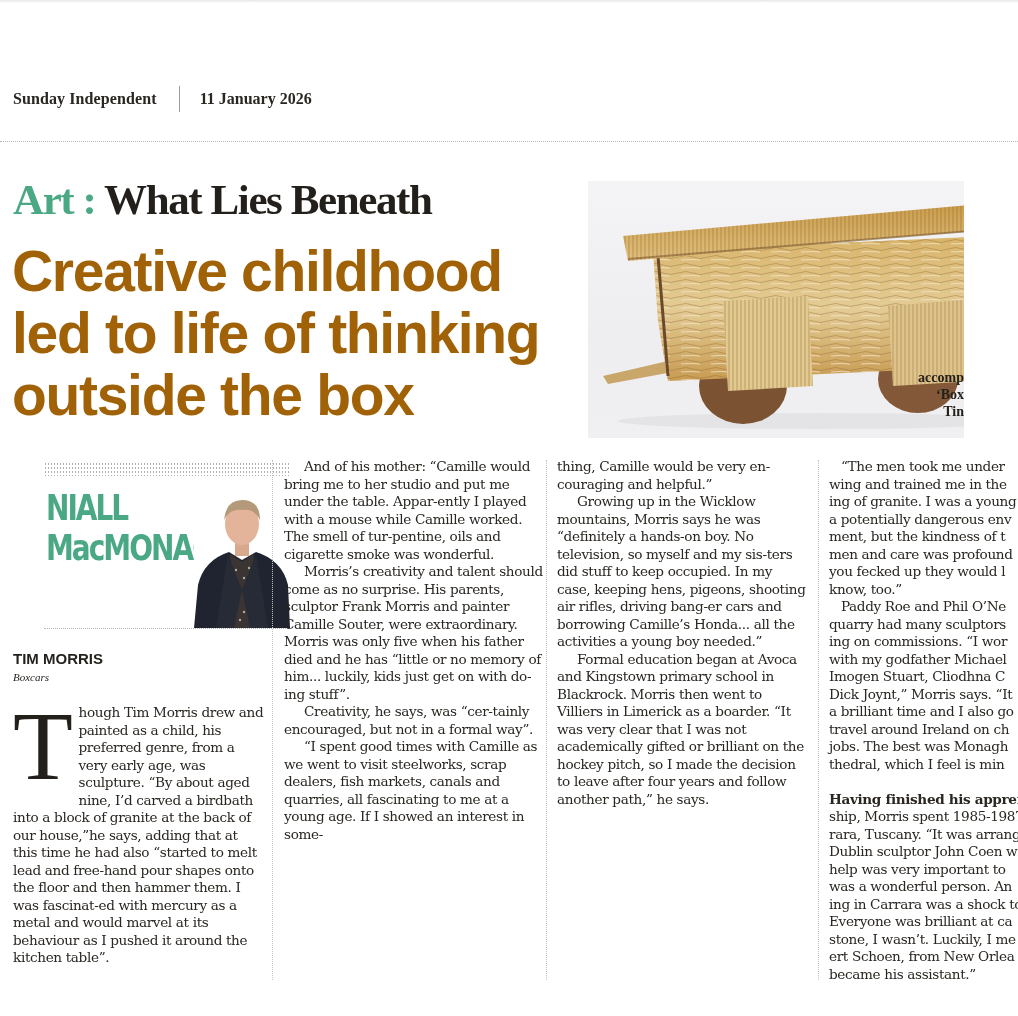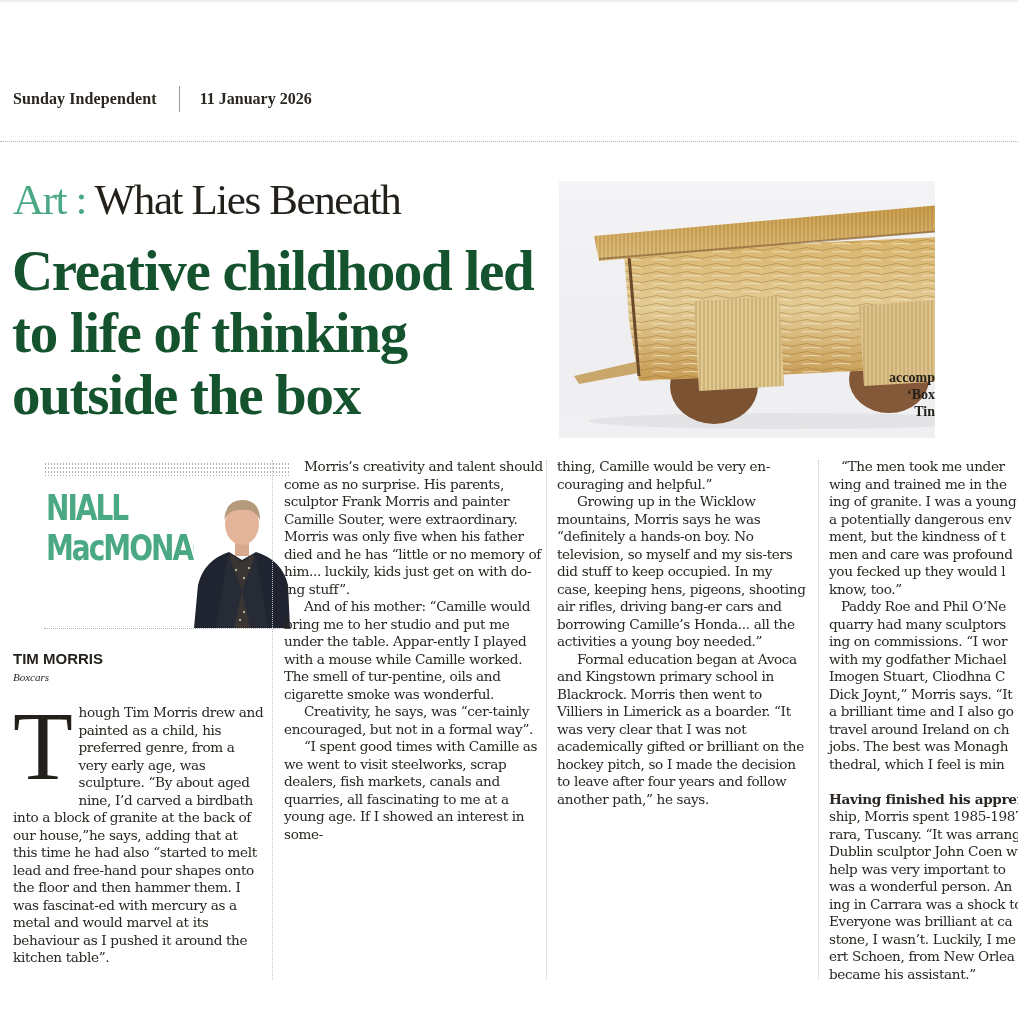--- a/index.html
+++ b/index.html
@@ -7,27 +7,27 @@
   body { position: relative; font-family: "DejaVu Serif", serif; color: #231f1a; }
 
   .top-shadow { position: absolute; left: 0; top: 0; width: 1018px; height: 3px; background: linear-gradient(#e6e6e6, #ffffff); }
 
   .masthead { position: absolute; left: 13px; top: 86px; height: 26px; display: flex; align-items: center; font-family: "Liberation Serif", serif; font-weight: bold; font-size: 16px; color: #2a2621; gap: 6px; }
   .masthead .pub { letter-spacing: 0.1px; }
   .masthead .sep { width: 1px; height: 26px; background: #9a9a9a; margin: 0 14px 0 16px; }
 
   .dotted-rule { position: absolute; left: 0; top: 141px; width: 1018px; border-top: 1px dotted #b8b8b8; }
 
-  .kicker { position: absolute; left: 13px; top: 176px; font-family: "Liberation Serif", serif; font-weight: normal; font-size: 43px; letter-spacing: -1.4px; line-height: 48px; white-space: nowrap; }
+  .kicker { position: absolute; left: 13px; top: 176px; font-family: "Liberation Serif", serif; font-weight: bold; font-size: 43px; letter-spacing: -1.4px; line-height: 48px; white-space: nowrap; }
   .kicker .section { color: #4aa884; }
   .kicker .series { color: #231f1a; }
 
-  .headline { position: absolute; left: 12px; top: 240px; width: 530px; font-family: Liberation Serif, serif; font-size: 57px; line-height: 62px; letter-spacing: -1.3px; color: #14532d; }
-
-  .photo { position: absolute; left: 559px; top: 181px; width: 376px; height: 257px; background: linear-gradient(180deg, #f4f4f6 0%, #eeeef0 60%, #f0f0f2 100%); overflow: hidden; }
+  .headline { position: absolute; left: 12px; top: 240px; width: 530px; font-family: Liberation Sans, sans-serif; font-size: 57px; line-height: 62px; letter-spacing: -1.3px; color: #a16207; }
+
+  .photo { position: absolute; left: 588px; top: 181px; width: 376px; height: 257px; background: linear-gradient(180deg, #f4f4f6 0%, #eeeef0 60%, #f0f0f2 100%); overflow: hidden; }
   .photo svg { position: absolute; left: 0; top: 0; }
   .caption { position: absolute; right: 0; top: 188px; font-family: "Liberation Serif", serif; font-weight: bold; font-size: 14px; line-height: 17px; color: #231f1a; text-align: right; white-space: nowrap; }
 
   .col { position: absolute; top: 458px; font-family: "DejaVu Serif", serif; font-size: 13.6px; line-height: 17.5px; color: #2a2621; letter-spacing: -0.35px; }
   .col p { margin: 0; }
   .col p.indent { text-indent: 20px; }
   .col-rule { position: absolute; top: 460px; height: 520px; border-left: 1px dotted #c4c4c4; }
 
   .byline-box { position: absolute; left: 12px; top: 462px; width: 246px; height: 168px; margin-left: 32px; }
   .byline-box .dots-top { position: absolute; left: 0; top: 0; width: 246px; height: 14px;
@@ -155,22 +155,22 @@
 </div>
 
 <div class="col col1">
   <span class="dropcap">T</span>
   <p>hough Tim Morris drew and painted as a child, his preferred genre, from a very early age, was sculpture. “By about aged nine, I’d carved a birdbath into a block of granite at the back of our house,”he says, adding that at this time he had also “started to melt lead and free-hand pour shapes onto the floor and then hammer them. I was fascinat-ed with mercury as a metal and would marvel at its behaviour as I pushed it around the kitchen table”.</p>
 </div>
 
 <div class="col-rule" style="left:272px"></div>
 
 <div class="col col2">
+  <p class="indent">And of his mother: “Camille would bring me to her studio and put me under the table. Appar-ently I played with a mouse while Camille worked. The smell of tur-pentine, oils and cigarette smoke was wonderful.</p>
   <p class="indent">Morris’s creativity and talent should come as no surprise. His parents, sculptor Frank Morris and painter Camille Souter, were extraordinary. Morris was only five when his father died and he has “little or no memory of him... luckily, kids just get on with do-ing stuff”.</p>
-  <p class="indent">And of his mother: “Camille would bring me to her studio and put me under the table. Appar-ently I played with a mouse while Camille worked. The smell of tur-pentine, oils and cigarette smoke was wonderful.</p>
   <p class="indent">Creativity, he says, was “cer-tainly encouraged, but not in a formal way”.</p>
   <p class="indent">“I spent good times with Camille as we went to visit steelworks, scrap dealers, fish markets, canals and quarries, all fascinating to me at a young age. If I showed an interest in some-</p>
 </div>
 
 <div class="col-rule" style="left:546px"></div>
 
 <div class="col col3">
   <p>thing, Camille would be very en-couraging and helpful.”</p>
   <p class="indent">Growing up in the Wicklow mountains, Morris says he was “definitely a hands-on boy. No television, so myself and my sis-ters did stuff to keep occupied. In my case, keeping hens, pigeons, shooting air rifles, driving bang-er cars and borrowing Camille’s Honda... all the activities a young boy needed.”</p>
   <p class="indent">Formal education began at Avoca and Kingstown primary school in Blackrock. Morris then went to Villiers in Limerick as a boarder. “It was very clear that I was not academically gifted or brilliant on the hockey pitch, so I made the decision to leave after four years and follow another path,” he says.</p>

